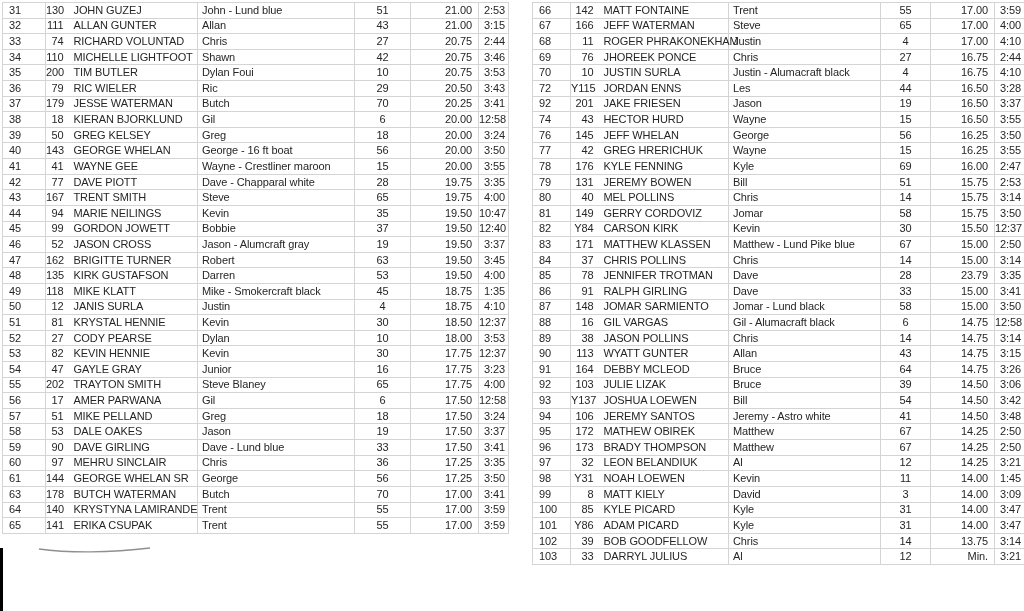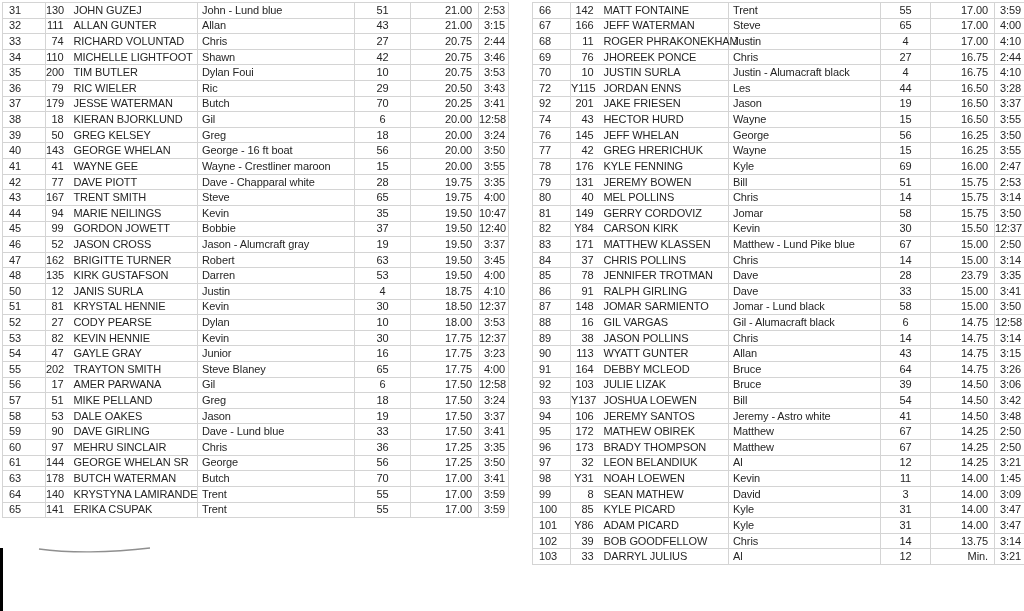--- a/index.html
+++ b/index.html
@@ -227,20 +227,29 @@
       <tr>
         <td class="c-rank">48</td>
         <td class="c-number">135</td>
         <td class="c-name">KIRK GUSTAFSON</td>
         <td class="c-boat">Darren</td>
         <td class="c-score">53</td>
         <td class="c-weight">19.50</td>
         <td class="c-time">4:00</td>
       </tr>
       <tr>
+        <td class="c-rank">49</td>
+        <td class="c-number">118</td>
+        <td class="c-name">MIKE KLATT</td>
+        <td class="c-boat">Mike - Smokercraft black</td>
+        <td class="c-score">45</td>
+        <td class="c-weight">18.75</td>
+        <td class="c-time">1:35</td>
+      </tr>
+      <tr>
         <td class="c-rank">50</td>
         <td class="c-number">12</td>
         <td class="c-name">JANIS SURLA</td>
         <td class="c-boat">Justin</td>
         <td class="c-score">4</td>
         <td class="c-weight">18.75</td>
         <td class="c-time">4:10</td>
       </tr>
       <tr>
         <td class="c-rank">51</td>
@@ -657,21 +666,21 @@
         <td class="c-number">Y31</td>
         <td class="c-name">NOAH LOEWEN</td>
         <td class="c-boat">Kevin</td>
         <td class="c-score">11</td>
         <td class="c-weight">14.00</td>
         <td class="c-time">1:45</td>
       </tr>
       <tr>
         <td class="c-rank">99</td>
         <td class="c-number">8</td>
-        <td class="c-name">SEAN MATHEW</td>
+        <td class="c-name">MATT KIELY</td>
         <td class="c-boat">David</td>
         <td class="c-score">3</td>
         <td class="c-weight">14.00</td>
         <td class="c-time">3:09</td>
       </tr>
       <tr>
         <td class="c-rank">100</td>
         <td class="c-number">85</td>
         <td class="c-name">KYLE PICARD</td>
         <td class="c-boat">Kyle</td>

